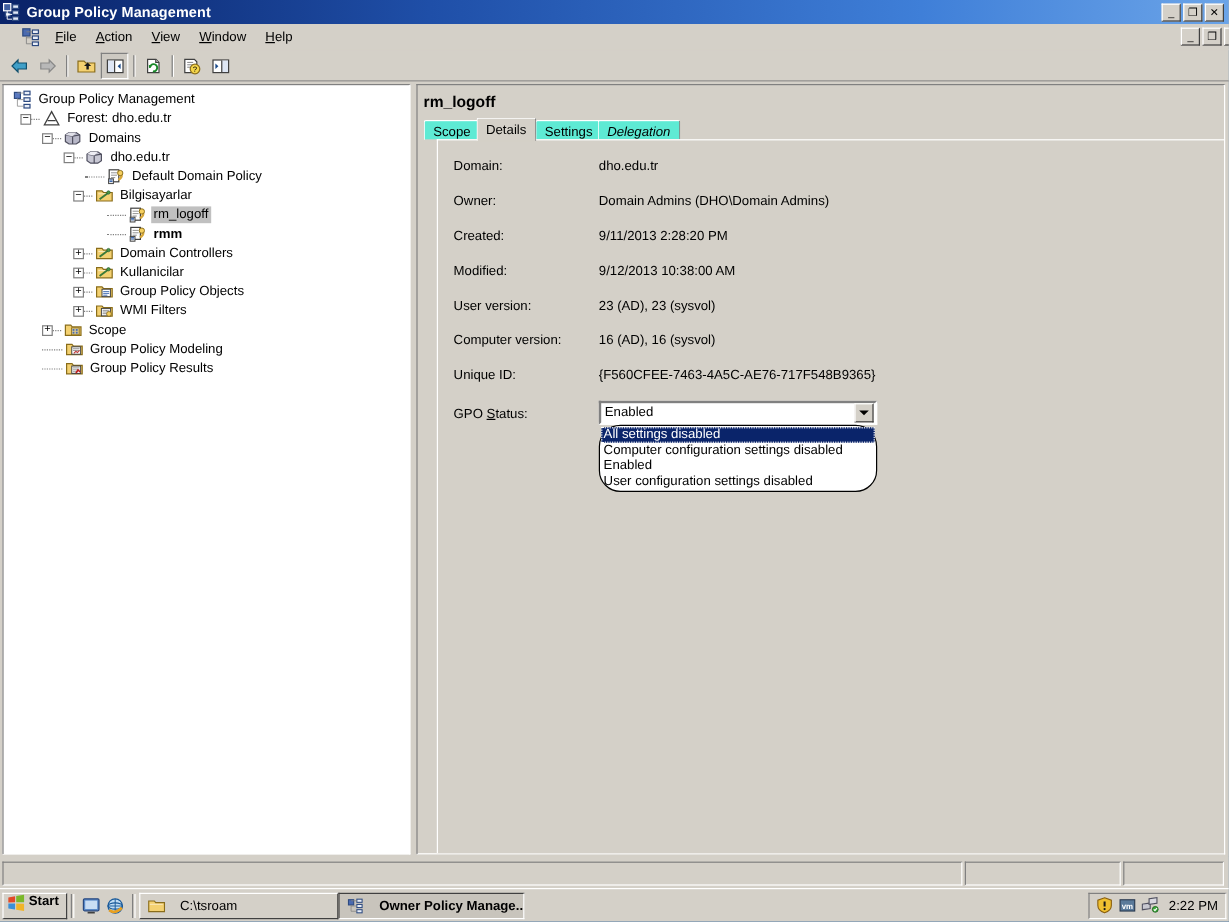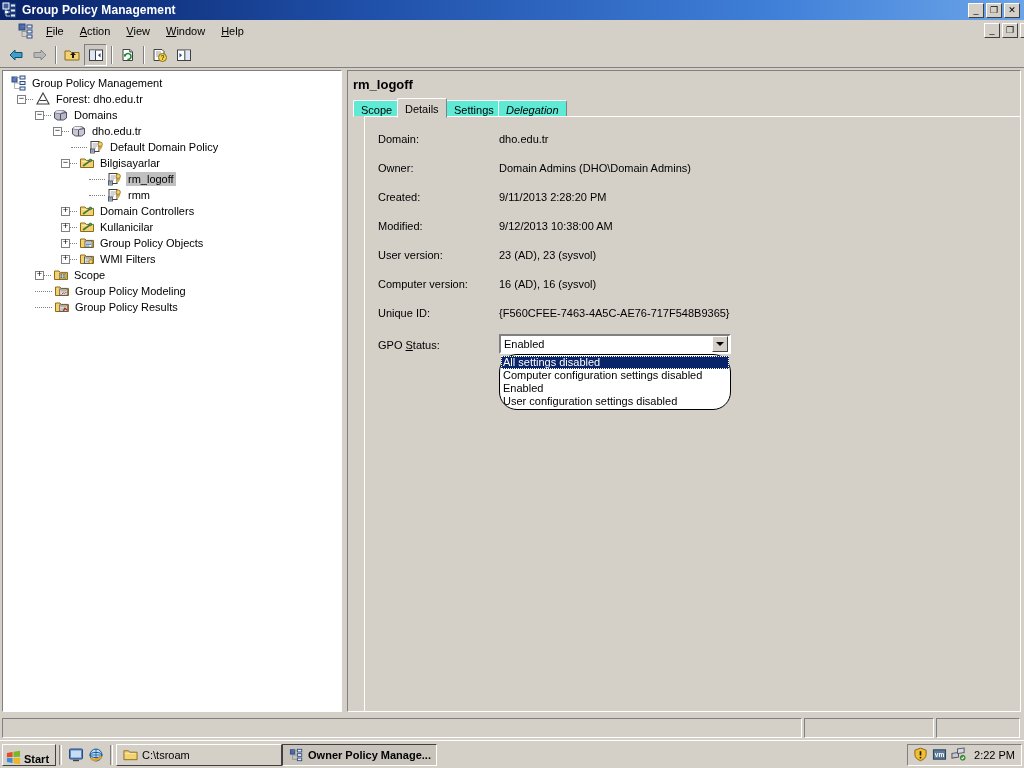--- a/index.html
+++ b/index.html
@@ -154,28 +154,28 @@
     height: 20px; border: 1px solid; border-color: #808080 #ffffff #ffffff #808080; background: #d4d0c8;
   }
 
   
   .taskbar {
     position: absolute; left: 0; top: 740px; width: 1024px; height: 28px;
     background: #d4d0c8; border-top: 1px solid #ffffff;
     display: flex; align-items: center; padding: 2px;
   }
   .start-btn {
-    height: 22px; display: flex; align-items: flex-end; gap: 3px; padding: 0 6px 0 3px;
+    height: 22px; display: flex; align-items: flex-start; gap: 3px; padding: 0 6px 0 3px;
     background: #d4d0c8; border: 1px solid; border-color: #ffffff #404040 #404040 #ffffff;
     font-weight: bold; font-size: 11px; color: #000;
   }
   .tb-divider { width: 3px; height: 20px; border-left: 1px solid #808080; border-right: 1px solid #fff; margin: 0 3px; }
   .quick { display: flex; align-items: center; gap: 4px; padding: 0 3px; }
   .task-btn {
-    height: 22px; display: flex; align-items: center; gap: 4px; padding: 0 6px;
+    height: 22px; display: flex; align-items: center; gap: 12px; padding: 0 6px;
     background: #d4d0c8; font-size: 11px; color: #000; white-space: nowrap; overflow: hidden;
   }
   .task-btn.out { border: 1px solid; border-color: #ffffff #404040 #404040 #ffffff; width: 166px; }
   .task-btn.act {
     border: 1px solid; border-color: #404040 #ffffff #ffffff #404040;
     background: #c8c4bc; font-weight: bold; width: 155px;
   }
   .tray {
     margin-left: auto; height: 22px; display: flex; align-items: center; gap: 4px; padding: 0 6px 0 5px;
     border: 1px solid; border-color: #808080 #ffffff #ffffff #808080; background: #d4d0c8;
@@ -376,21 +376,21 @@
               <path d="M3.5 5 H8.5 M3.5 7 H8.5 M3.5 9 H7" stroke="#808080" stroke-width="0.7"></path>
               <path d="M9 4 a3.2 3.2 0 0 1 2.4 5.4 l-1.6 1.6" stroke="#d8a83a" stroke-width="2" fill="none"></path>
               <circle cx="11.2" cy="5.2" r="2.2" fill="#f6d060" stroke="#8a6d1a" stroke-width="0.8"></circle>
               <rect x="1.5" y="10" width="4" height="4" fill="#e8e8e8" stroke="#404040" stroke-width="0.8"></rect>
               <path d="M2.2 11 L4.8 11 M2.2 12.2 L4.8 12.2" stroke="#2a5aa8" stroke-width="0.8"></path>
             </svg>
           </span>
           <span class="tlabel sel">rm_logoff</span>
         </div>
 
-        <div class="tnode" style="padding-left:82px;">
+        <div class="tnode" style="padding-left:82px;font-weight:bold;">
           <span class="tdash" style="width:16px;"></span>
           <span class="ticon">
             <svg width="16" height="16" viewBox="0 0 16 16" class="ico">
               <rect x="2" y="2.5" width="8" height="10" fill="#ffffff" stroke="#404040"></rect>
               <path d="M3.5 5 H8.5 M3.5 7 H8.5 M3.5 9 H7" stroke="#808080" stroke-width="0.7"></path>
               <path d="M9 4 a3.2 3.2 0 0 1 2.4 5.4 l-1.6 1.6" stroke="#d8a83a" stroke-width="2" fill="none"></path>
               <circle cx="11.2" cy="5.2" r="2.2" fill="#f6d060" stroke="#8a6d1a" stroke-width="0.8"></circle>
               <rect x="1.5" y="10" width="4" height="4" fill="#e8e8e8" stroke="#404040" stroke-width="0.8"></rect>
               <path d="M2.2 11 L4.8 11 M2.2 12.2 L4.8 12.2" stroke="#2a5aa8" stroke-width="0.8"></path>
             </svg>

